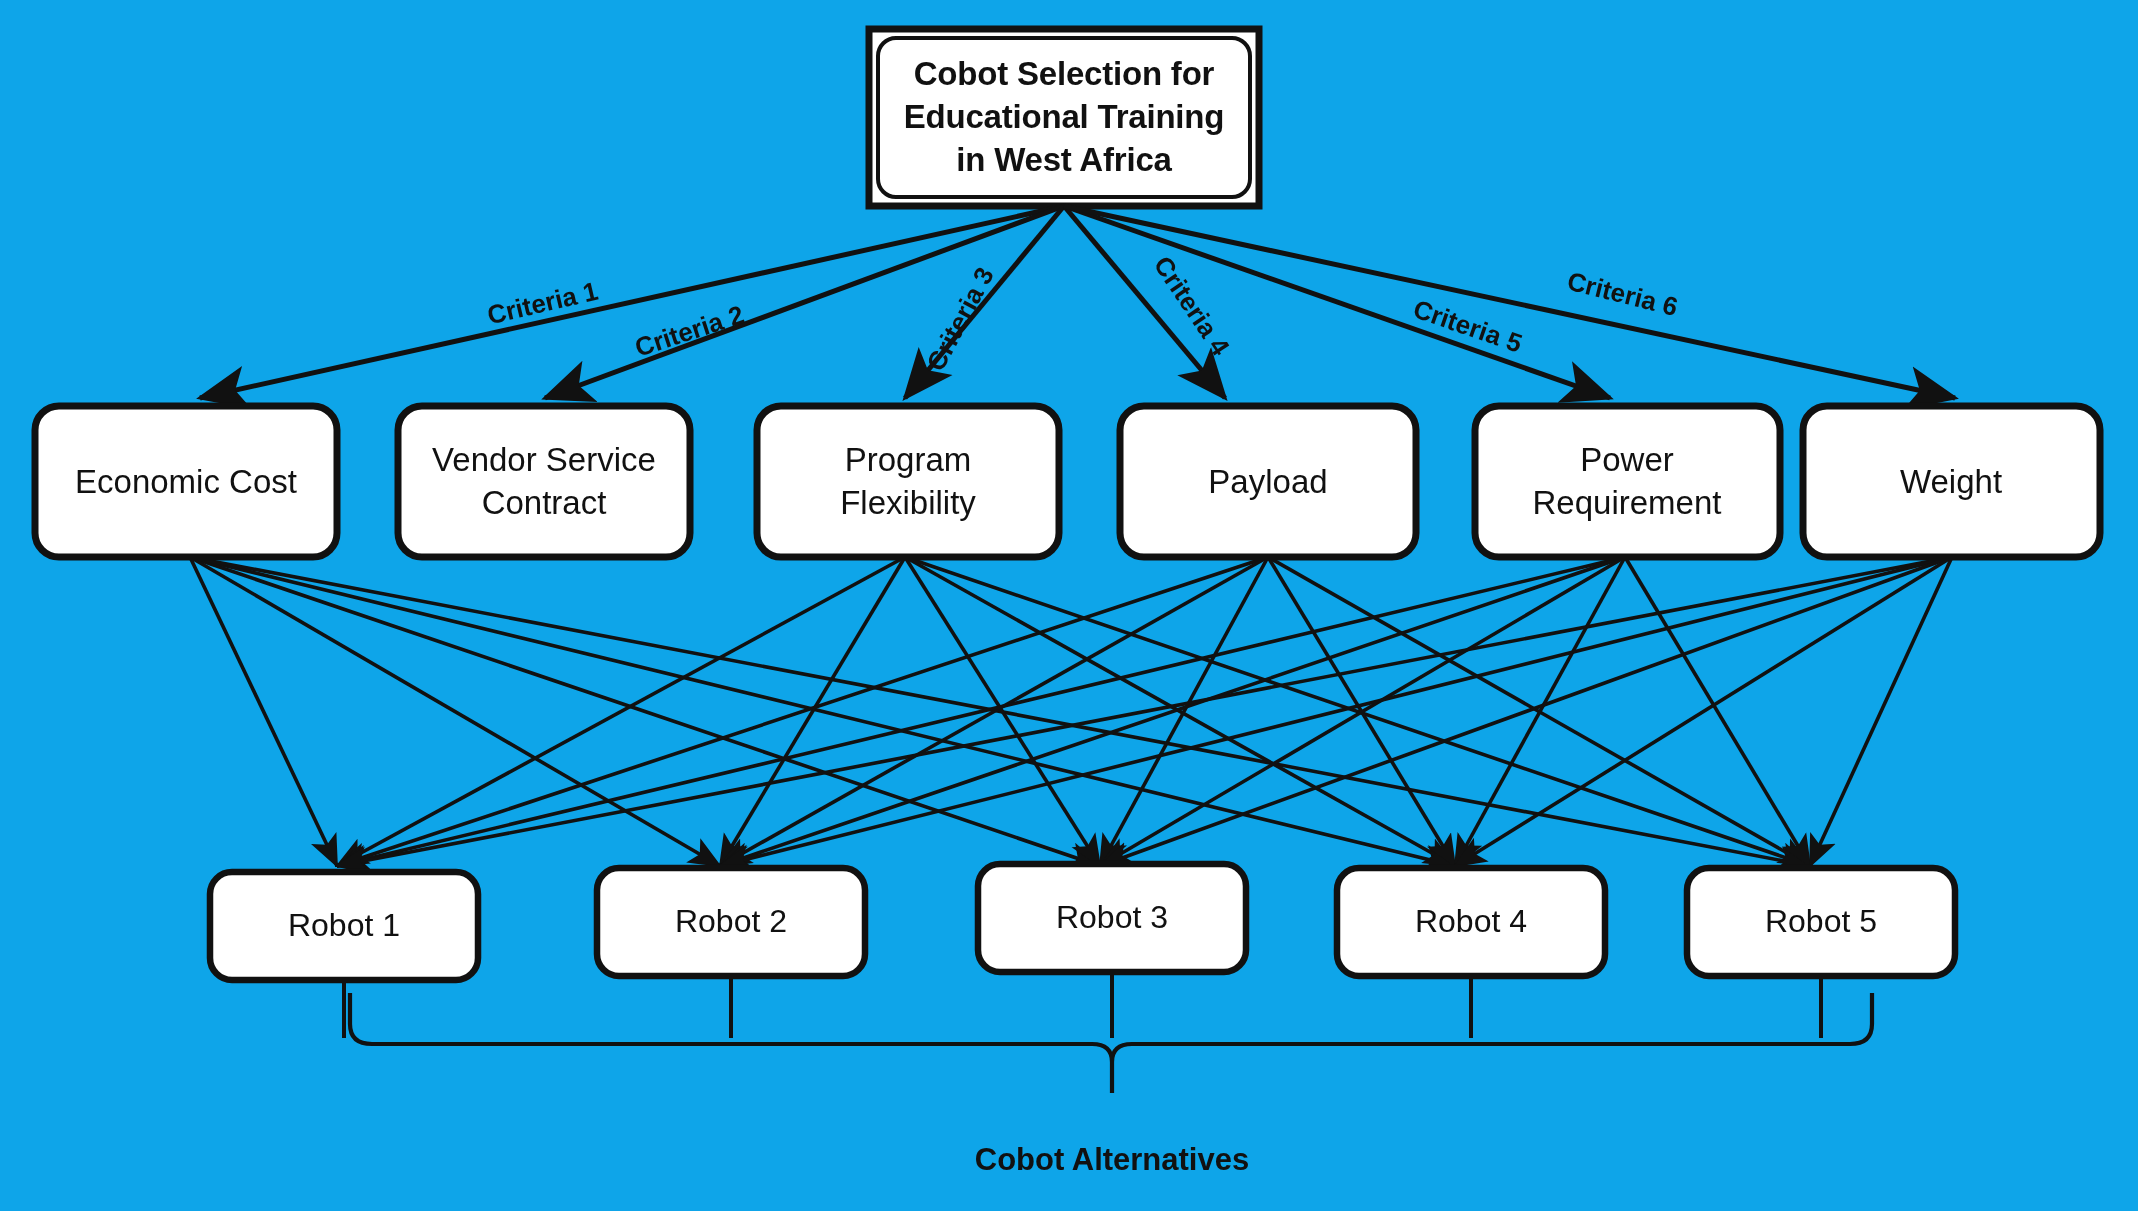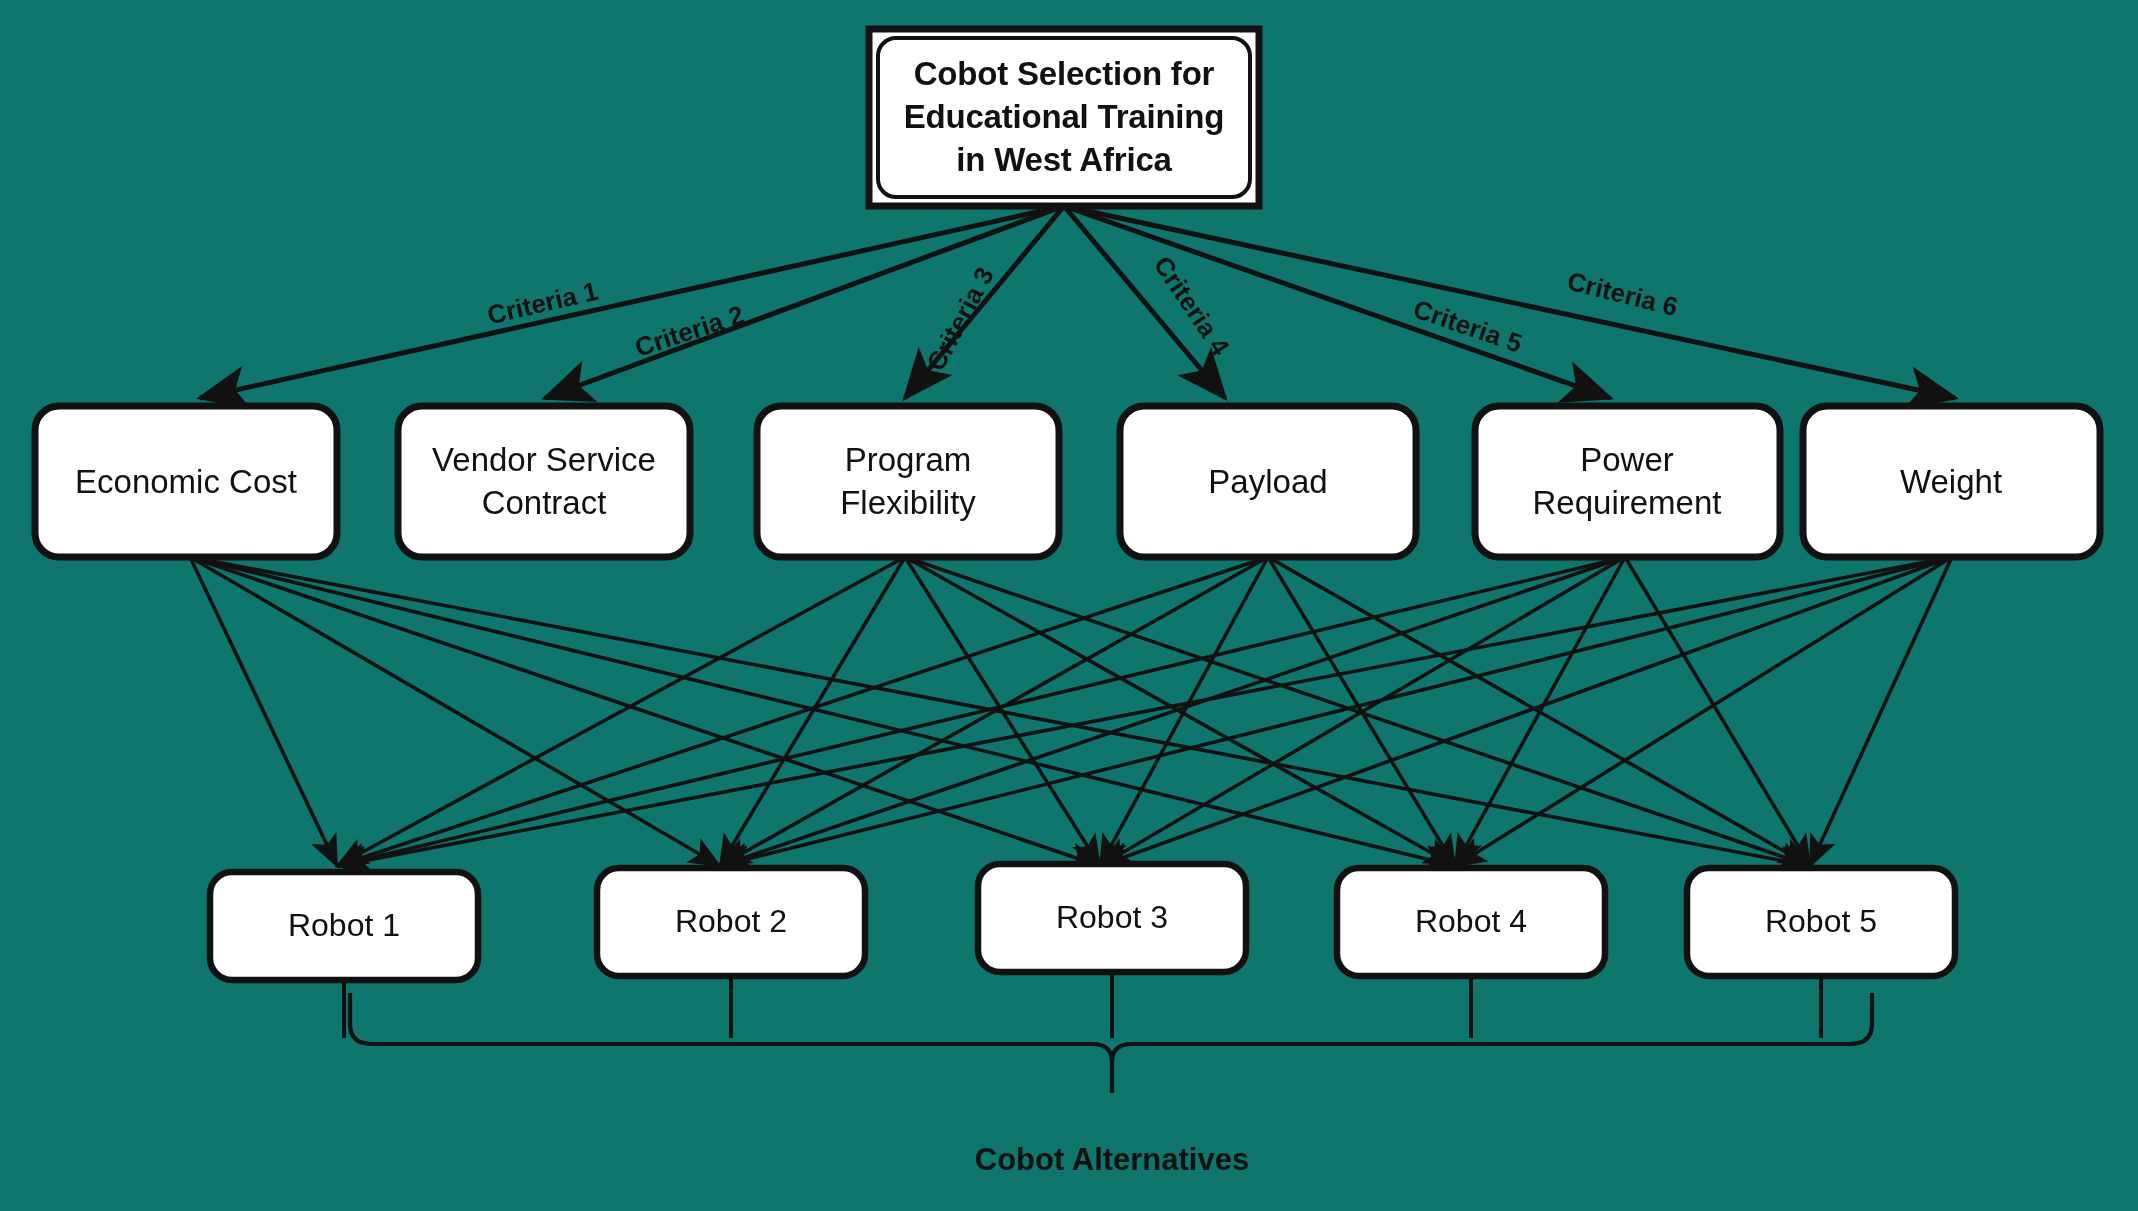--- a/index.html
+++ b/index.html
@@ -4,21 +4,21 @@
 <style>
   html, body {
     margin: 0;
     padding: 0;
     background: #ffffff;
   }
   #stage {
     position: relative;
     width: 2138px;
     height: 1211px;
-    background: #0f766e;
+    background: #0ea5e9;
     overflow: hidden;
     font-family: "Liberation Sans", sans-serif;
   }
   #diagram-svg {
     position: absolute;
     top: 0;
     left: 0;
     width: 2138px;
     height: 1211px;
   }

